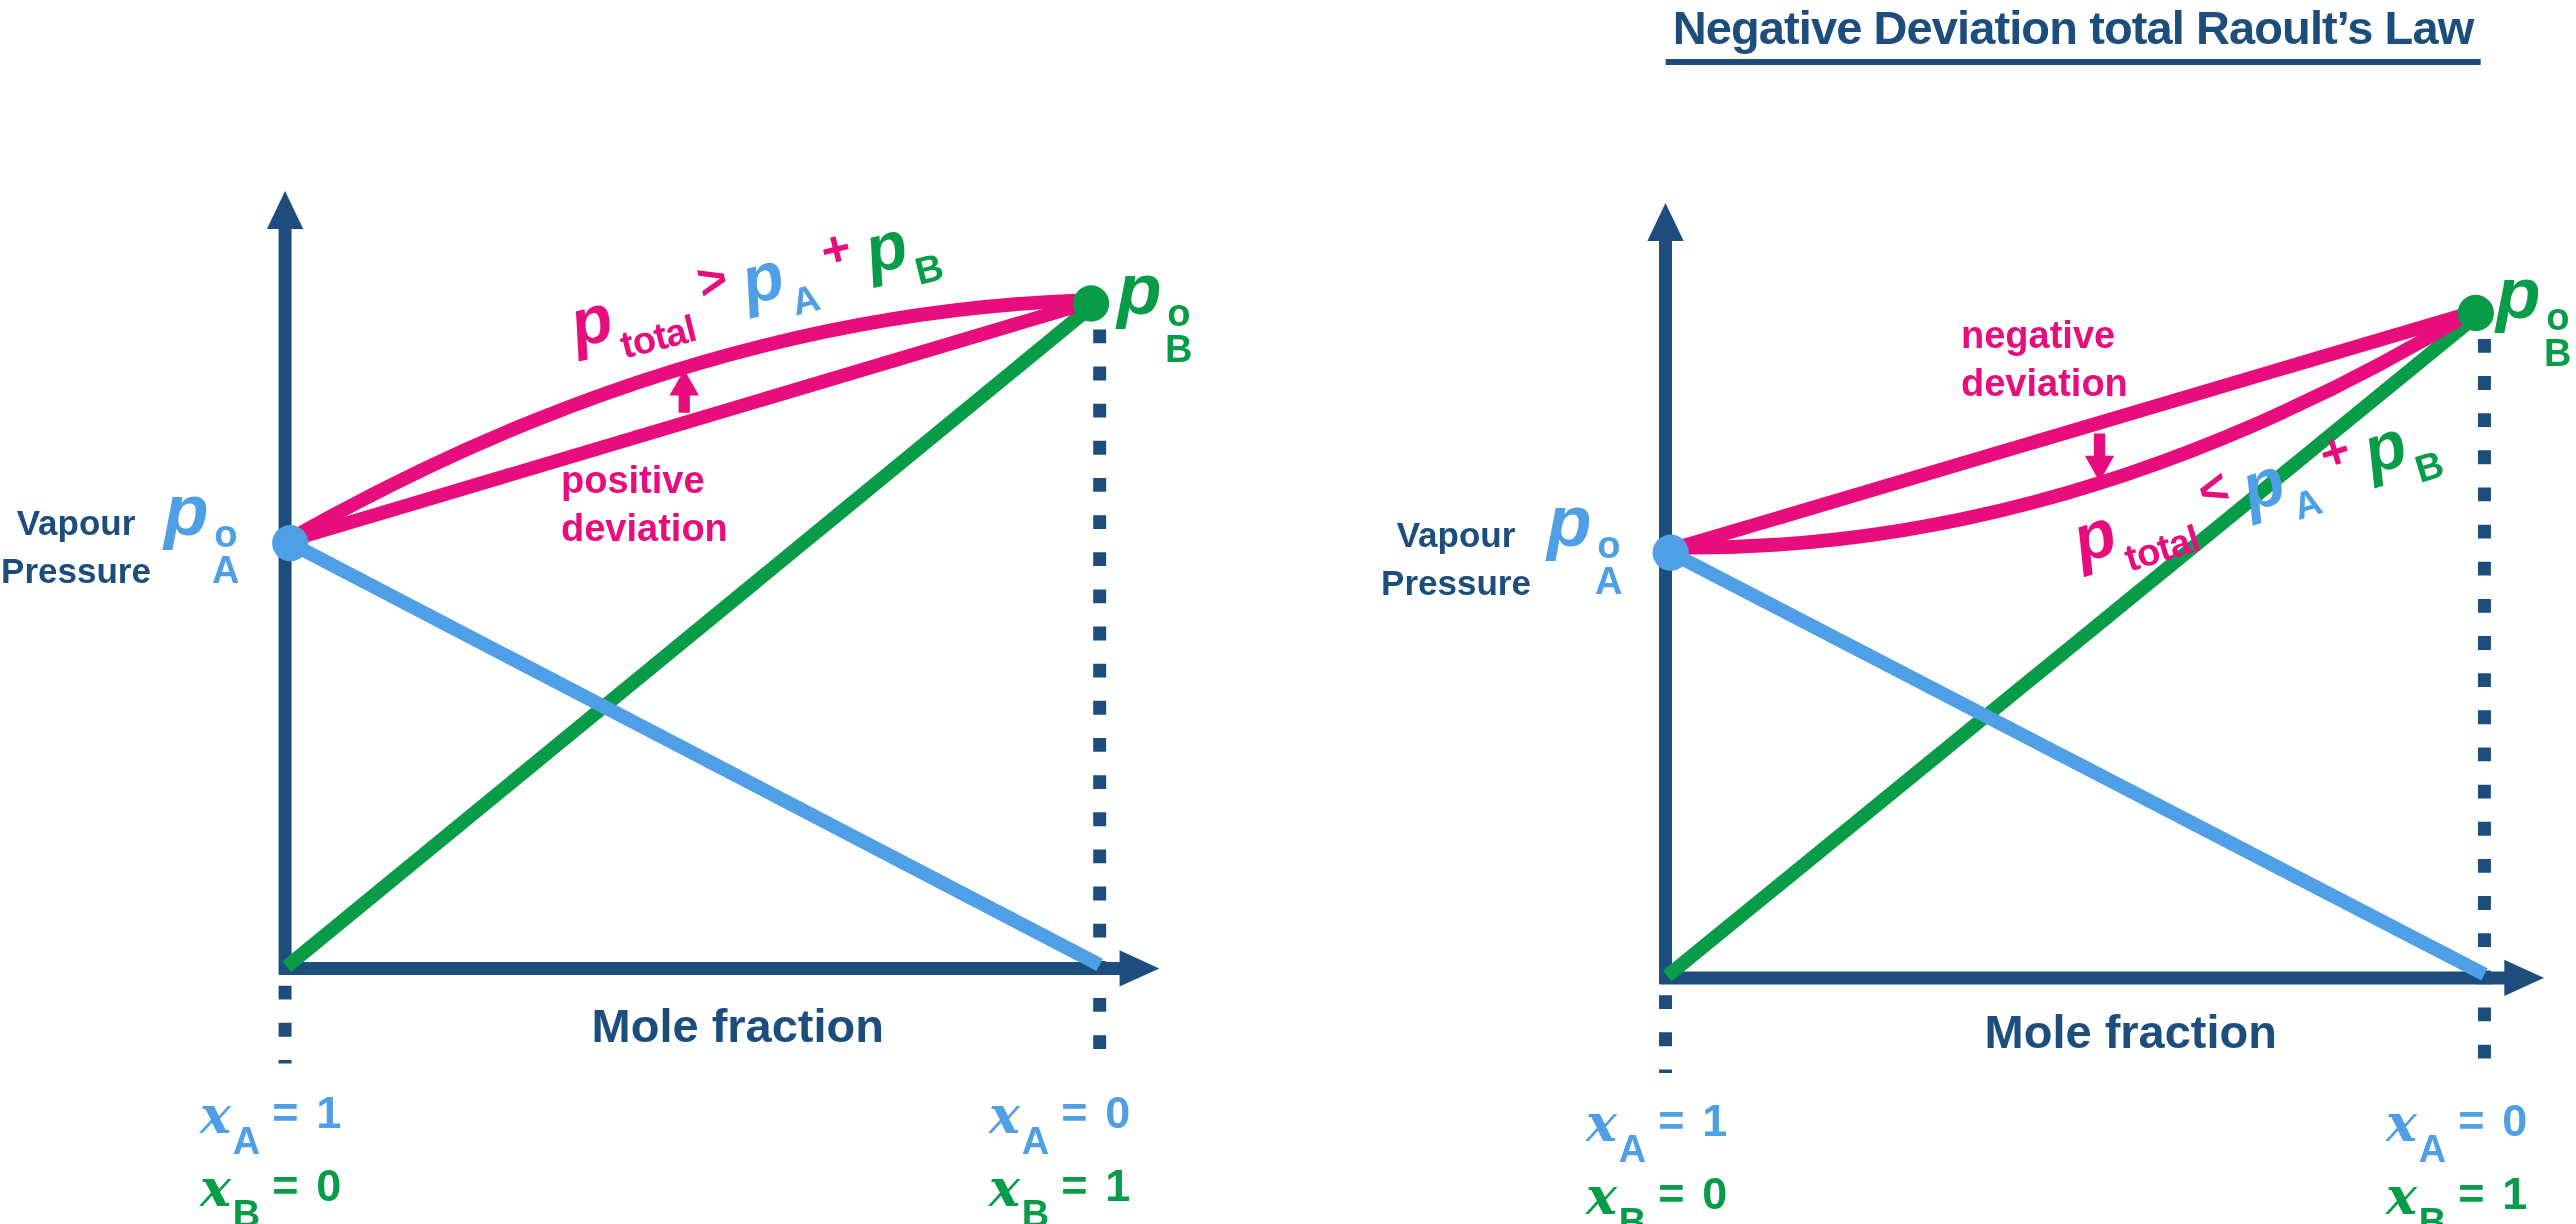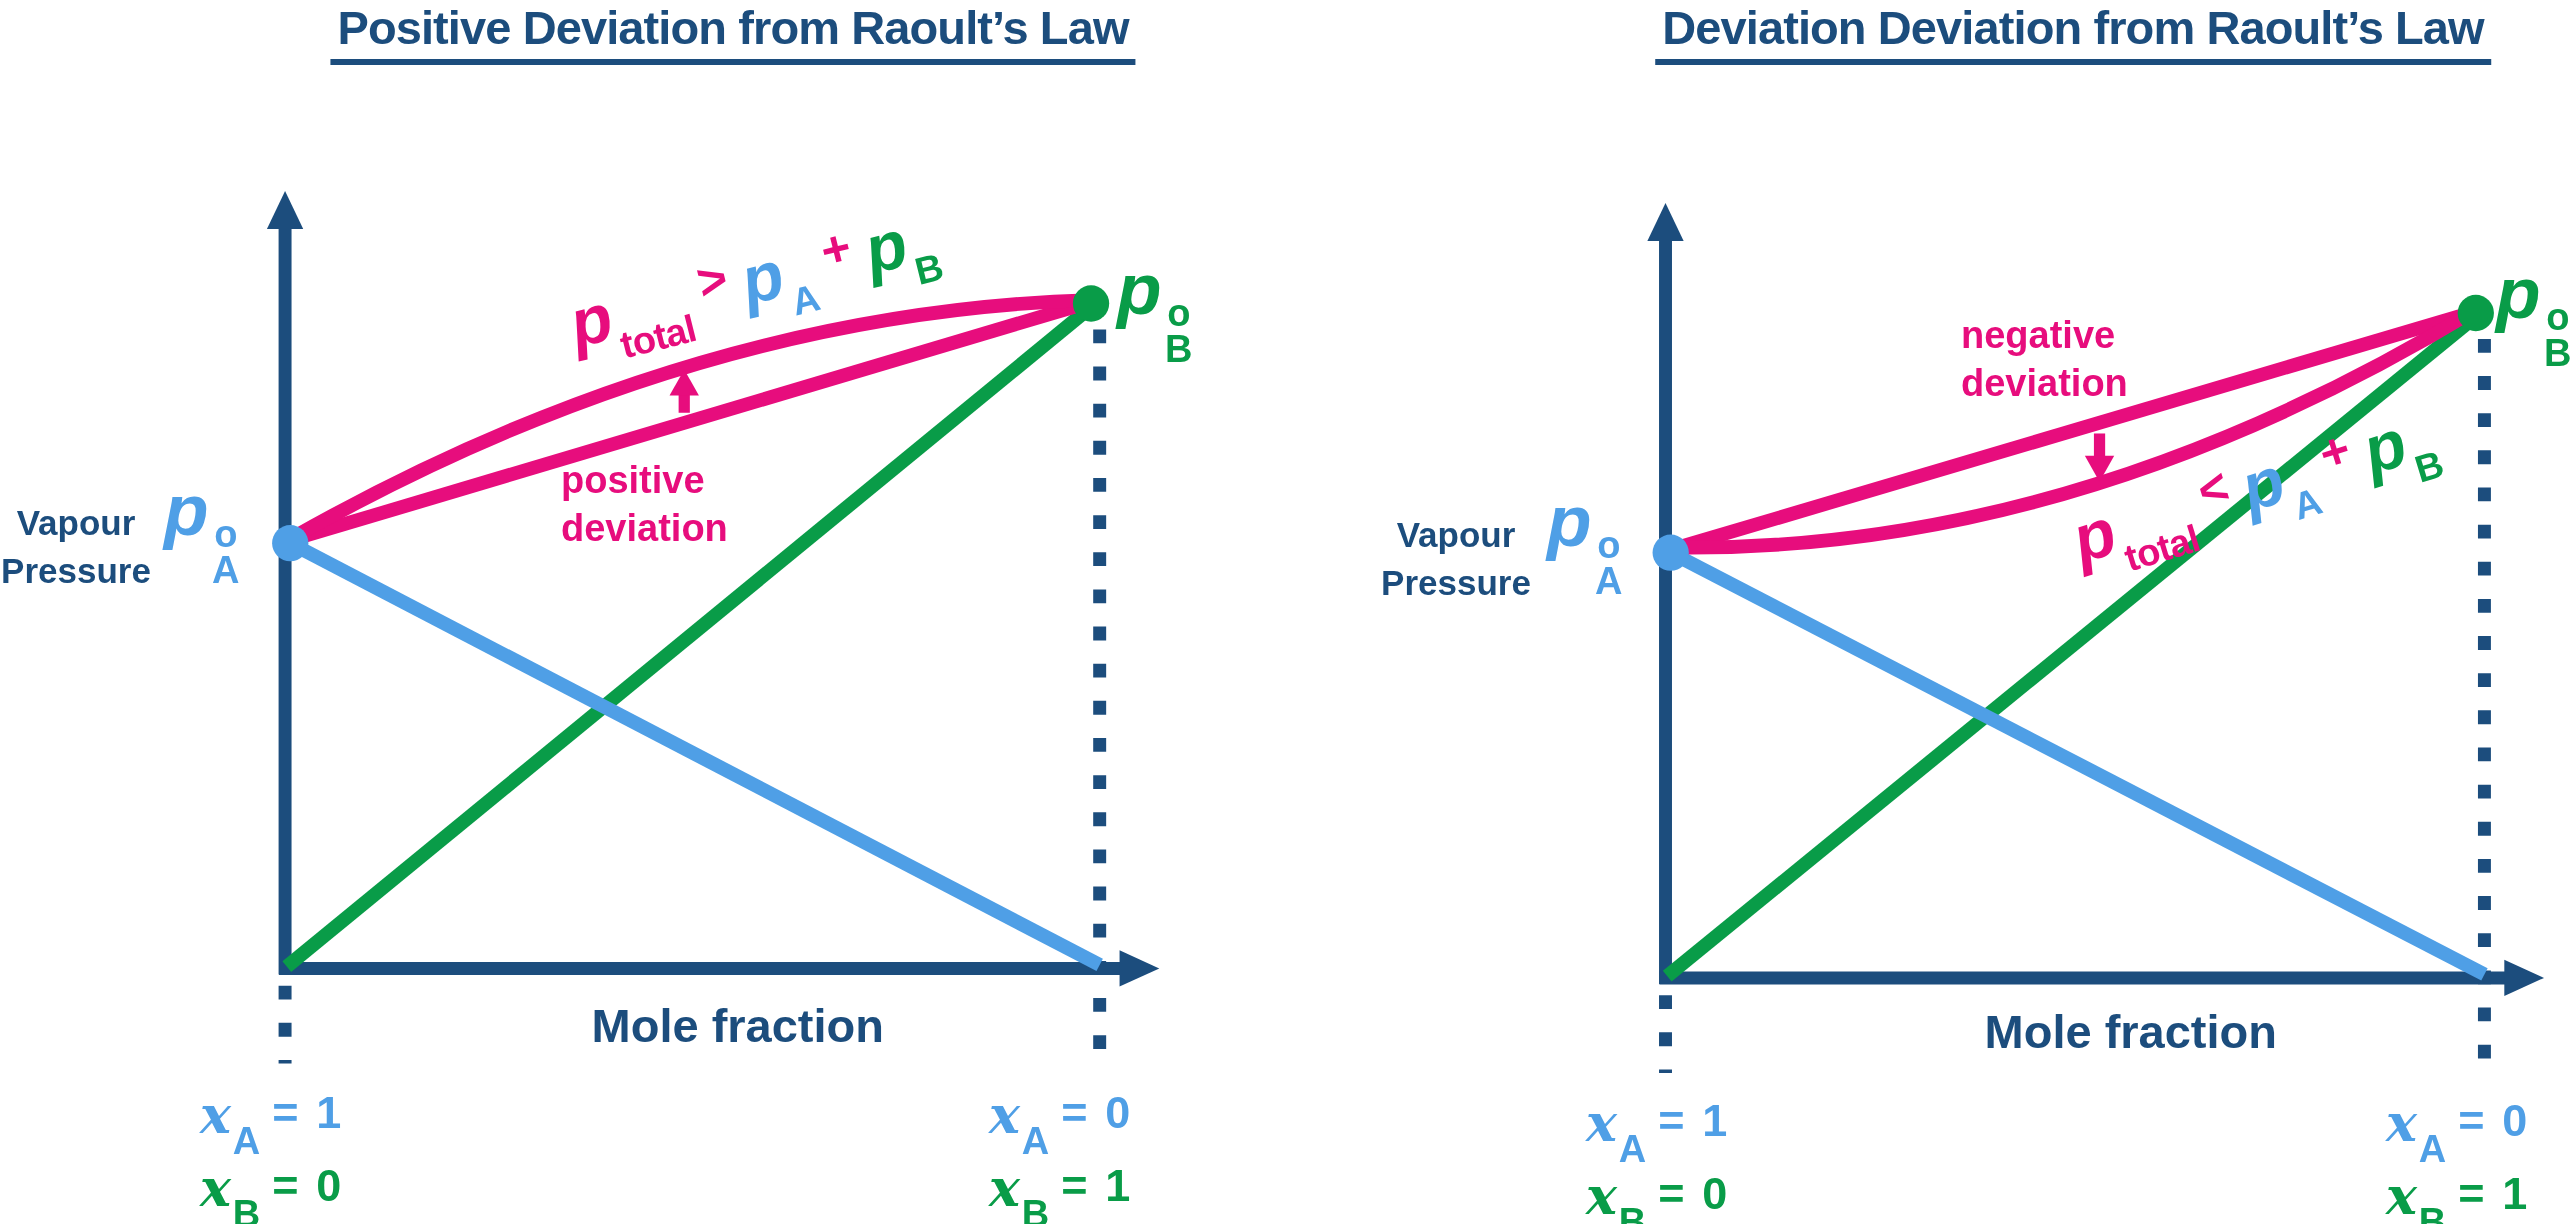--- a/index.html
+++ b/index.html
@@ -24,21 +24,20 @@
   .endlab{position:absolute;width:207px;text-align:left;white-space:nowrap;margin-top:24px;}
   .erow{height:73px;line-height:55px;}
   .xvar{font-family:"DejaVu Serif",serif;font-style:italic;font-weight:bold;font-size:52px;}
   .xsub{font-size:38px;vertical-align:-21px;margin-left:1.7px;}
   .xeq{font-size:45px;vertical-align:5.2px;margin-left:12px;letter-spacing:2.6px;}
 </style>
 </head>
 <body style="--navy: #1c4d7d; --pink: #e70d7d; --blue: #4f9fe6; --green: #099c48; background: rgb(255, 255, 255);">
 
 <section class="panel" style="left:0">
-  <h1 class="title" style="left:733px"><span class="title-text">Positive Deviation from Raoult’s Law</span></h1>
 
   <svg class="plot" id="plot0" width="1288" height="1225" viewBox="0 0 1491 1418">
       <line stroke="#1c4d7d" stroke-width="15" stroke-dasharray="16 27" x1="330" y1="1141" x2="330" y2="1231"></line>
       <line stroke="#1c4d7d" stroke-width="15" stroke-dasharray="16 27" x1="1273" y1="381.30000000000007" x2="1273" y2="1231"></line>
       <line x1="330" y1="259" x2="330" y2="1128" stroke="#1c4d7d" stroke-width="15"></line>
       <polygon points="330,221 309,265 351,265" fill="#1c4d7d"></polygon>
       <line x1="323" y1="1121" x2="1304" y2="1121" stroke="#1c4d7d" stroke-width="15"></line>
       <polygon points="1342,1121 1296,1100 1296,1142" fill="#1c4d7d"></polygon>
       <line x1="332" y1="1119" x2="1263" y2="355.30000000000007" stroke="#099c48" stroke-width="16"></line>
       <line x1="336" y1="628.75" x2="1273" y2="1117" stroke="#4f9fe6" stroke-width="16"></line>
@@ -85,21 +84,21 @@
     <div class="erow green"><span class="xvar">x</span><span class="xsub">B</span><span class="xeq">= 0</span></div>
   </div>
 
   <div class="endlab" style="left:989px;top:1061px">
     <div class="erow blue"><span class="xvar">x</span><span class="xsub">A</span><span class="xeq">= 0</span></div>
     <div class="erow green"><span class="xvar">x</span><span class="xsub">B</span><span class="xeq">= 1</span></div>
   </div>
 </section>
 
 <section class="panel" style="left:1288px">
-  <h1 class="title" style="left:785px"><span class="title-text">Deviation Deviation from Raoult’s Law</span></h1>
+  <h1 class="title" style="left:785px"><span class="title-text">Negative Deviation total Raoult’s Law</span></h1>
 
   <svg class="plot" id="plot1" width="1288" height="1225" viewBox="0 0 1491 1418">
       <line stroke="#1c4d7d" stroke-width="15" stroke-dasharray="16 27" x1="437" y1="1152" x2="437" y2="1242"></line>
       <line stroke="#1c4d7d" stroke-width="15" stroke-dasharray="16 27" x1="1385" y1="392.30000000000007" x2="1385" y2="1242"></line>
       <line x1="437" y1="273" x2="437" y2="1139" stroke="#1c4d7d" stroke-width="15"></line>
       <polygon points="437,235 416,279 458,279" fill="#1c4d7d"></polygon>
       <line x1="430" y1="1132" x2="1416" y2="1132" stroke="#1c4d7d" stroke-width="15"></line>
       <polygon points="1454,1132 1408,1111 1408,1153" fill="#1c4d7d"></polygon>
       <line x1="439" y1="1130" x2="1375" y2="366.30000000000007" stroke="#099c48" stroke-width="16"></line>
       <line x1="443" y1="639.75" x2="1385" y2="1128" stroke="#4f9fe6" stroke-width="16"></line>

